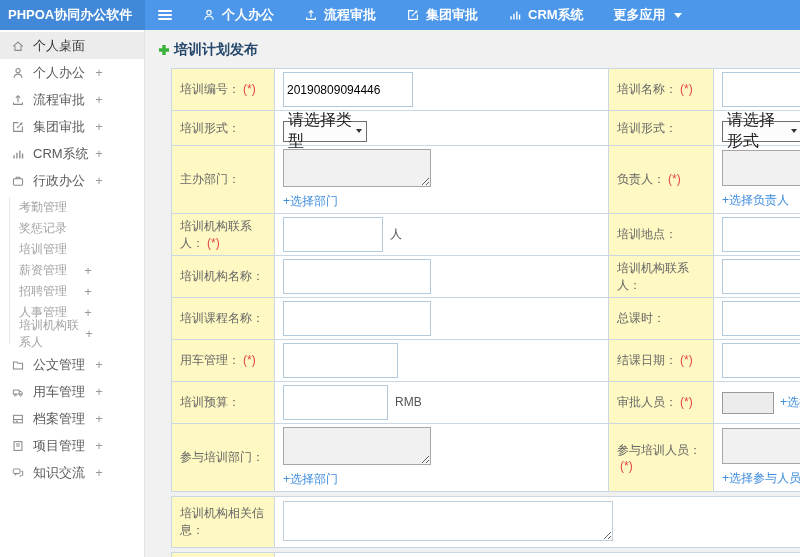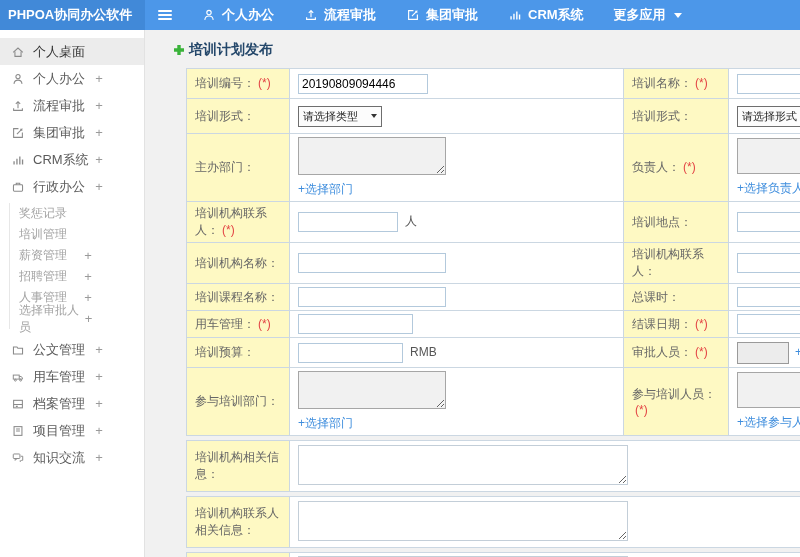--- a/index.html
+++ b/index.html
@@ -12,22 +12,22 @@
   .logo { width:145px; height:30px; background:#4189d8; font-size:13px; font-weight:bold; line-height:30px; padding-left:8px; white-space:nowrap; overflow:hidden; }
   .bars { margin-left:13px; display:inline-flex; flex-direction:column; gap:2px; cursor:pointer; }
   .bars i { display:block; width:14px; height:2px; background:#fff; border-radius:1px; }
   .hnav { display:flex; align-items:center; height:100%; }
   .hnav .hitem { display:flex; align-items:center; gap:6px; margin-left:30px; font-size:13px; font-weight:bold; color:#fff; cursor:pointer; white-space:nowrap; }
   .hicon { display:inline-flex; }
   .caret { width:0; height:0; border-left:4px solid transparent; border-right:4px solid transparent; border-top:5px solid #fff; margin-left:2px; }
 
   
   .bodywrap { flex:1; display:flex; overflow:hidden; }
-  aside { width:145px; flex:0 0 145px; background:#fff; border-right:1px solid #e2e2e2; padding-top:8px; overflow:hidden; }
-  main { flex:1; overflow:hidden; background:#f1f1f1;padding-left:15px; }
+  aside { width:145px; flex:0 0 145px; background:#fff; border-right:1px solid #e2e2e2; padding-top:2px; overflow:hidden; }
+  main { flex:1; overflow:hidden; background:#f1f1f1; }
 
   
   .side-item { height:27px; display:flex; align-items:center; padding-left:11px; font-size:13px; color:#5b5b5b; cursor:pointer; }
   .side-item.active { background:#ececec; color:#333; }
   .sicon { width:15px; display:inline-flex; margin-right:7px; color:#8a8a8a; }
   .stoggle { margin-left:auto; margin-right:40px; color:#9a9a9a; font-size:13px; width:10px; text-align:center; }
   .subgroup { margin:3px 0 7px 9px; border-left:1px solid #e7e7e7; }
   .sub-item { height:21px; display:flex; align-items:center; padding-left:9px; font-size:12px; color:#a3a3a3; cursor:pointer; }
   .sub-item .stoggle { margin-right:51px; }
 
@@ -35,23 +35,23 @@
   .page-title { padding:11px 0 9px 13px; display:flex; align-items:center; gap:4px; }
   .page-title h1 { font-size:14px; font-weight:bold; color:#25486b; }
 
   
   .formarea { margin-left:26px; }
   table.ft { border-collapse:collapse; table-layout:fixed; width:687px; background:#fff; }
   table.ft td { border:1px solid #cbd7e2; font-size:12px; color:#666; padding:3px 4px 3px 8px; vertical-align:middle; }
   td.lbl { background:#fef9c3; }
   td.fld { background:#fff; padding-left:4px; }
   .req { color:#e34545; margin-left:3px; }
-  .txt { height:20px; border:1px solid #b3c9dc; background:#fff; font-size:12px; padding:0 3px; vertical-align:middle; font-family:inherit; }
+  .txt { height:35px; border:1px solid #b3c9dc; background:#fff; font-size:12px; padding:0 3px; vertical-align:middle; font-family:inherit; }
   .w130{width:130px;} .w148{width:148px;} .w100{width:100px;} .w115{width:115px;} .w105{width:105px;}
-  .fsel { display:inline-flex; align-items:center; justify-content:space-between; height:21px; border:1px solid #6e6e6e; background:#fcfcfc; font-size:11px; color:#222; padding:0 4px; cursor:pointer; }
+  .fsel { display:inline-flex; align-items:center; justify-content:space-between; height:21px; border:1px solid #6e6e6e; background:#fcfcfc; font-size:16px; color:#222; padding:0 4px; cursor:pointer; }
   .selw-l{width:84px;} .selw-r{width:80px;}
   .fsel .scaret { width:0;height:0;border-left:3.5px solid transparent;border-right:3.5px solid transparent;border-top:4.5px solid #333; margin-left:4px;}
   textarea { font-family:inherit; font-size:12px; }
   .ta-gray { background:#f1f1f1; border:1px solid #a6a6a6; resize:both; }
   .ta-gl { width:148px; height:38px; }
   .ta-gr { width:130px; height:36px; }
   .ta-big { width:330px; height:40px; border:1px solid #c3ced8; background:#fff; resize:both; }
   .ta-big.h38{height:38px;}
   .gray-inp { width:52px; height:22px; background:#ececec; border:1px solid #9a9a9a; vertical-align:middle; }
   a.lnk { color:#3e8ddd; font-size:12px; text-decoration:none; cursor:pointer; white-space:nowrap; }
@@ -174,39 +174,42 @@
               <rect x="2.8" y="5.5" width="10.4" height="7.3" rx="1"></rect>
               <path d="M6 5.5V3.8h4v1.7"></path>
             </svg>
           </span>
         <span>行政办公</span>
         <span class="stoggle">+</span>
       </div>
 
       <div class="subgroup">
         <div class="sub-item">
+            <span>考勤管理</span>
+          </div>
+        <div class="sub-item">
             <span>奖惩记录</span>
           </div>
         <div class="sub-item">
             <span>培训管理</span>
           </div>
         <div class="sub-item">
             <span>薪资管理</span>
             <span class="stoggle">+</span>
           </div>
         <div class="sub-item">
             <span>招聘管理</span>
             <span class="stoggle">+</span>
           </div>
         <div class="sub-item">
             <span>人事管理</span>
             <span class="stoggle">+</span>
           </div>
         <div class="sub-item">
-            <span>选择审批人员</span>
+            <span>培训机构联系人</span>
             <span class="stoggle">+</span>
           </div>
       </div>
 
       <div class="side-item">
         <span class="sicon">
             <svg width="14" height="14" viewBox="0 0 16 16" fill="none" stroke="currentColor" stroke-width="1.2">
               <path d="M2.8 12.5v-8h4l1 1.5h5.4v6.5z"></path>
             </svg>
           </span>

